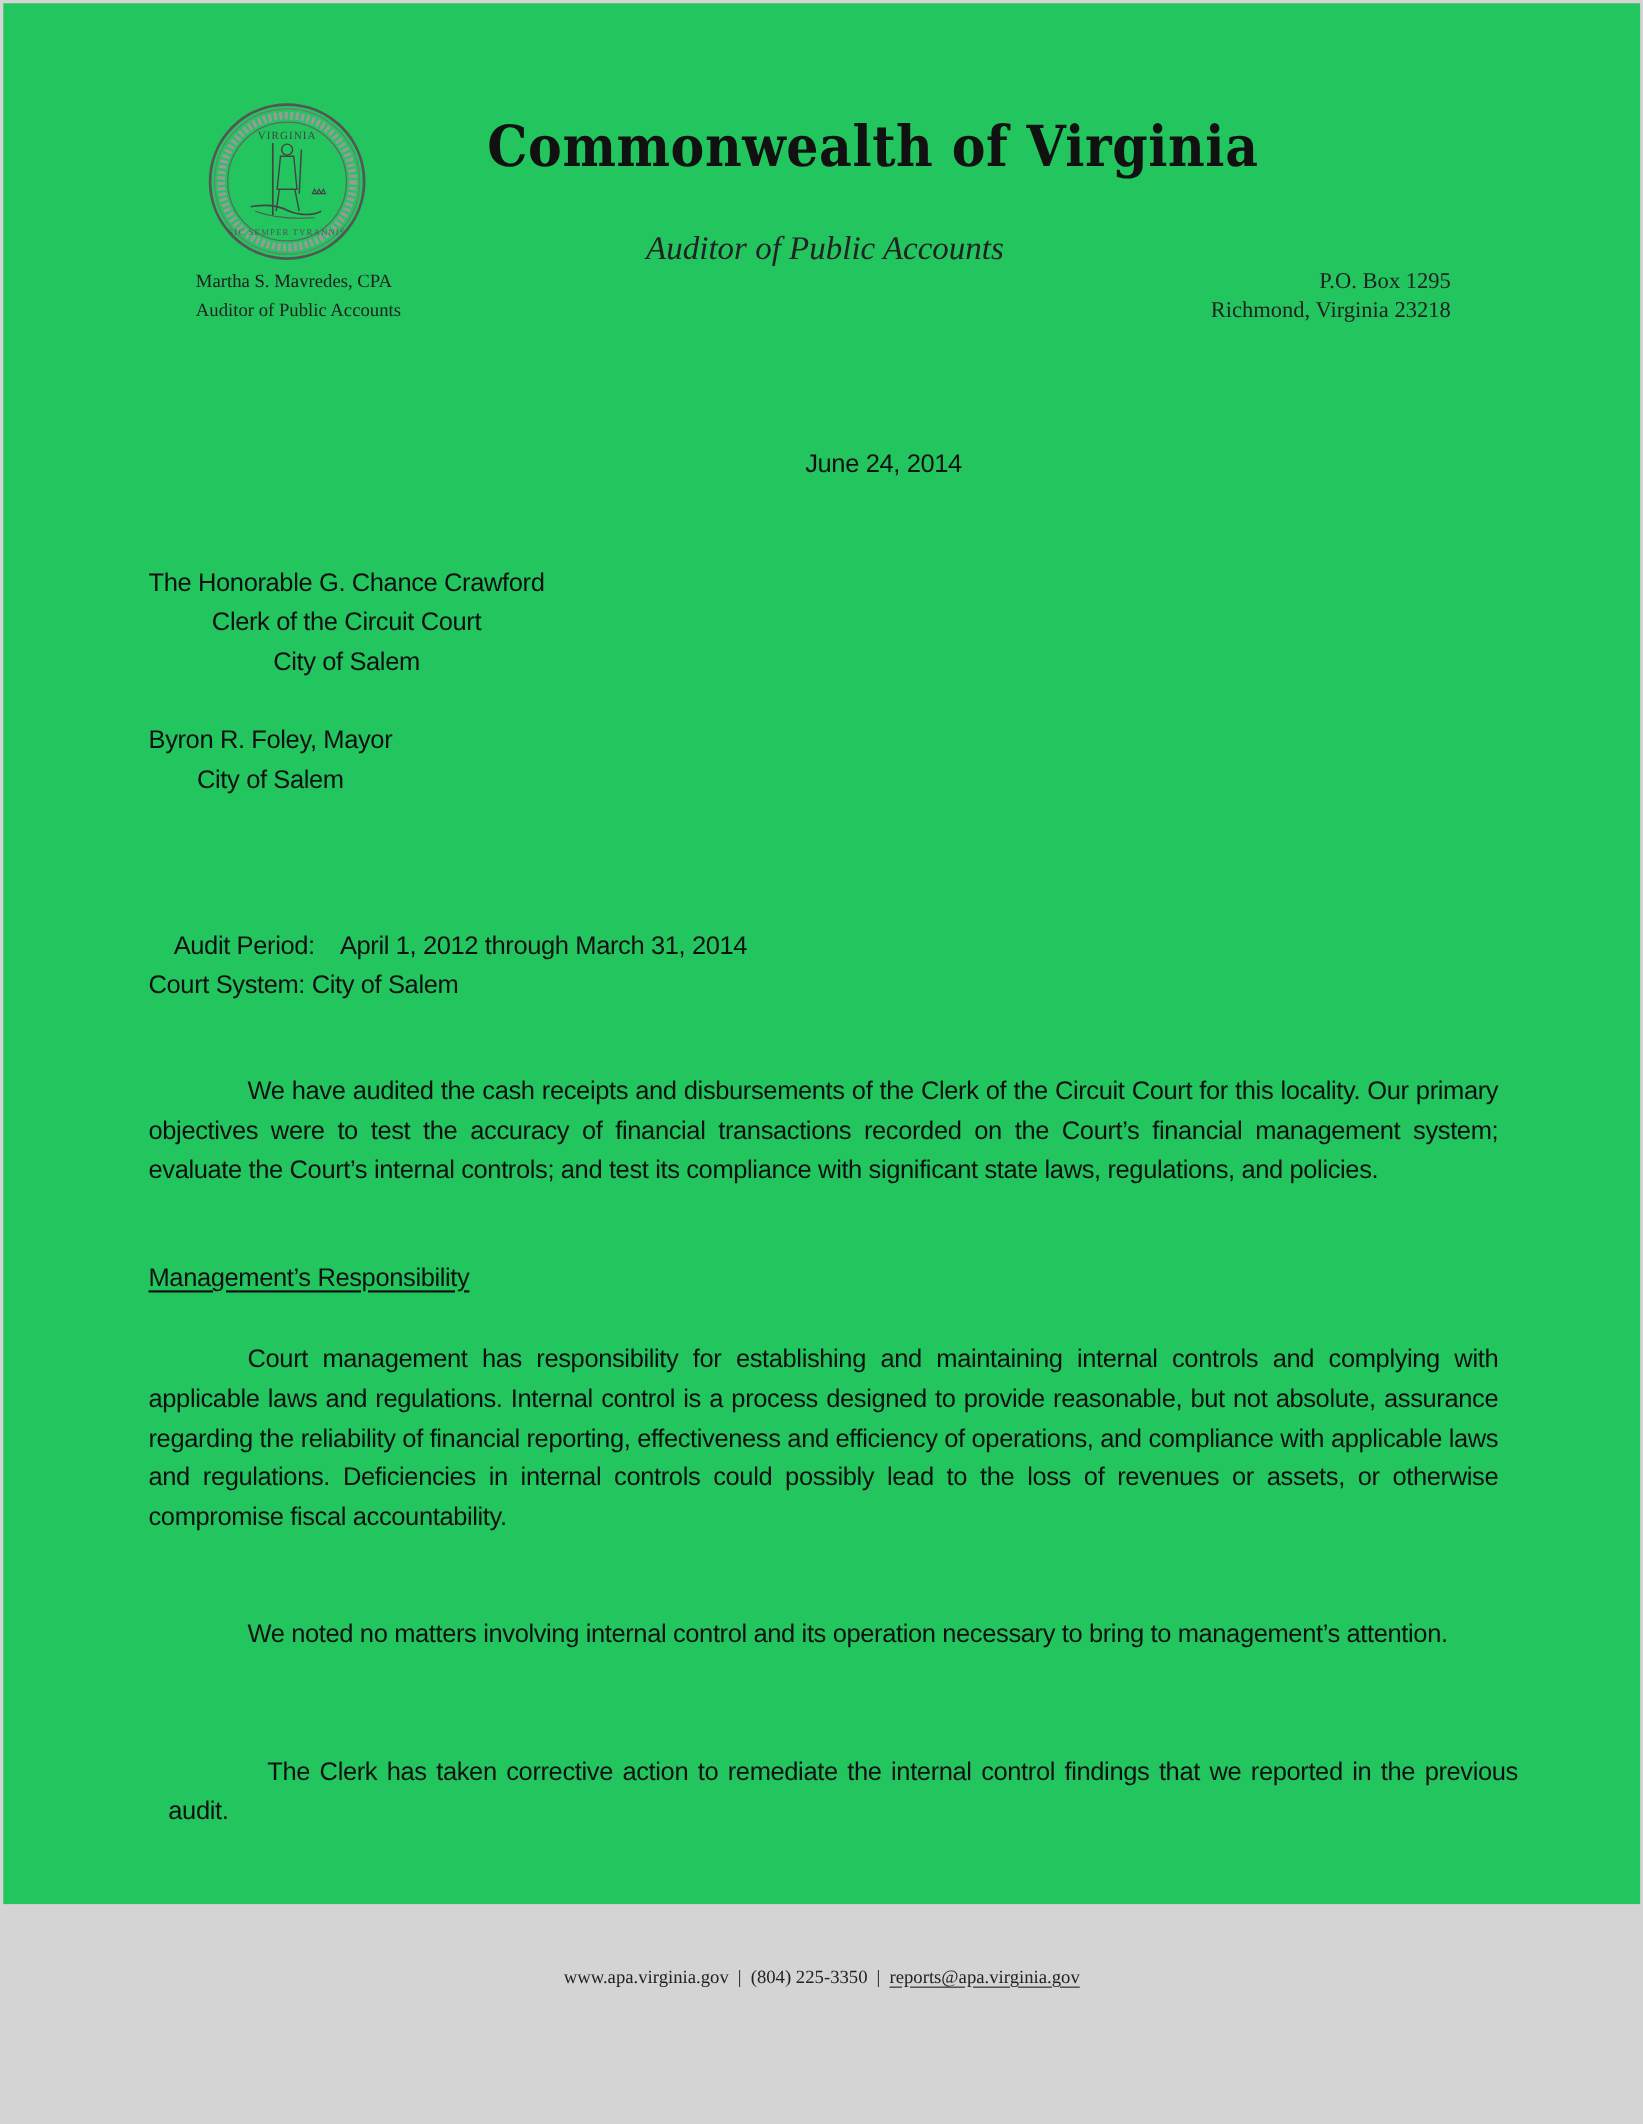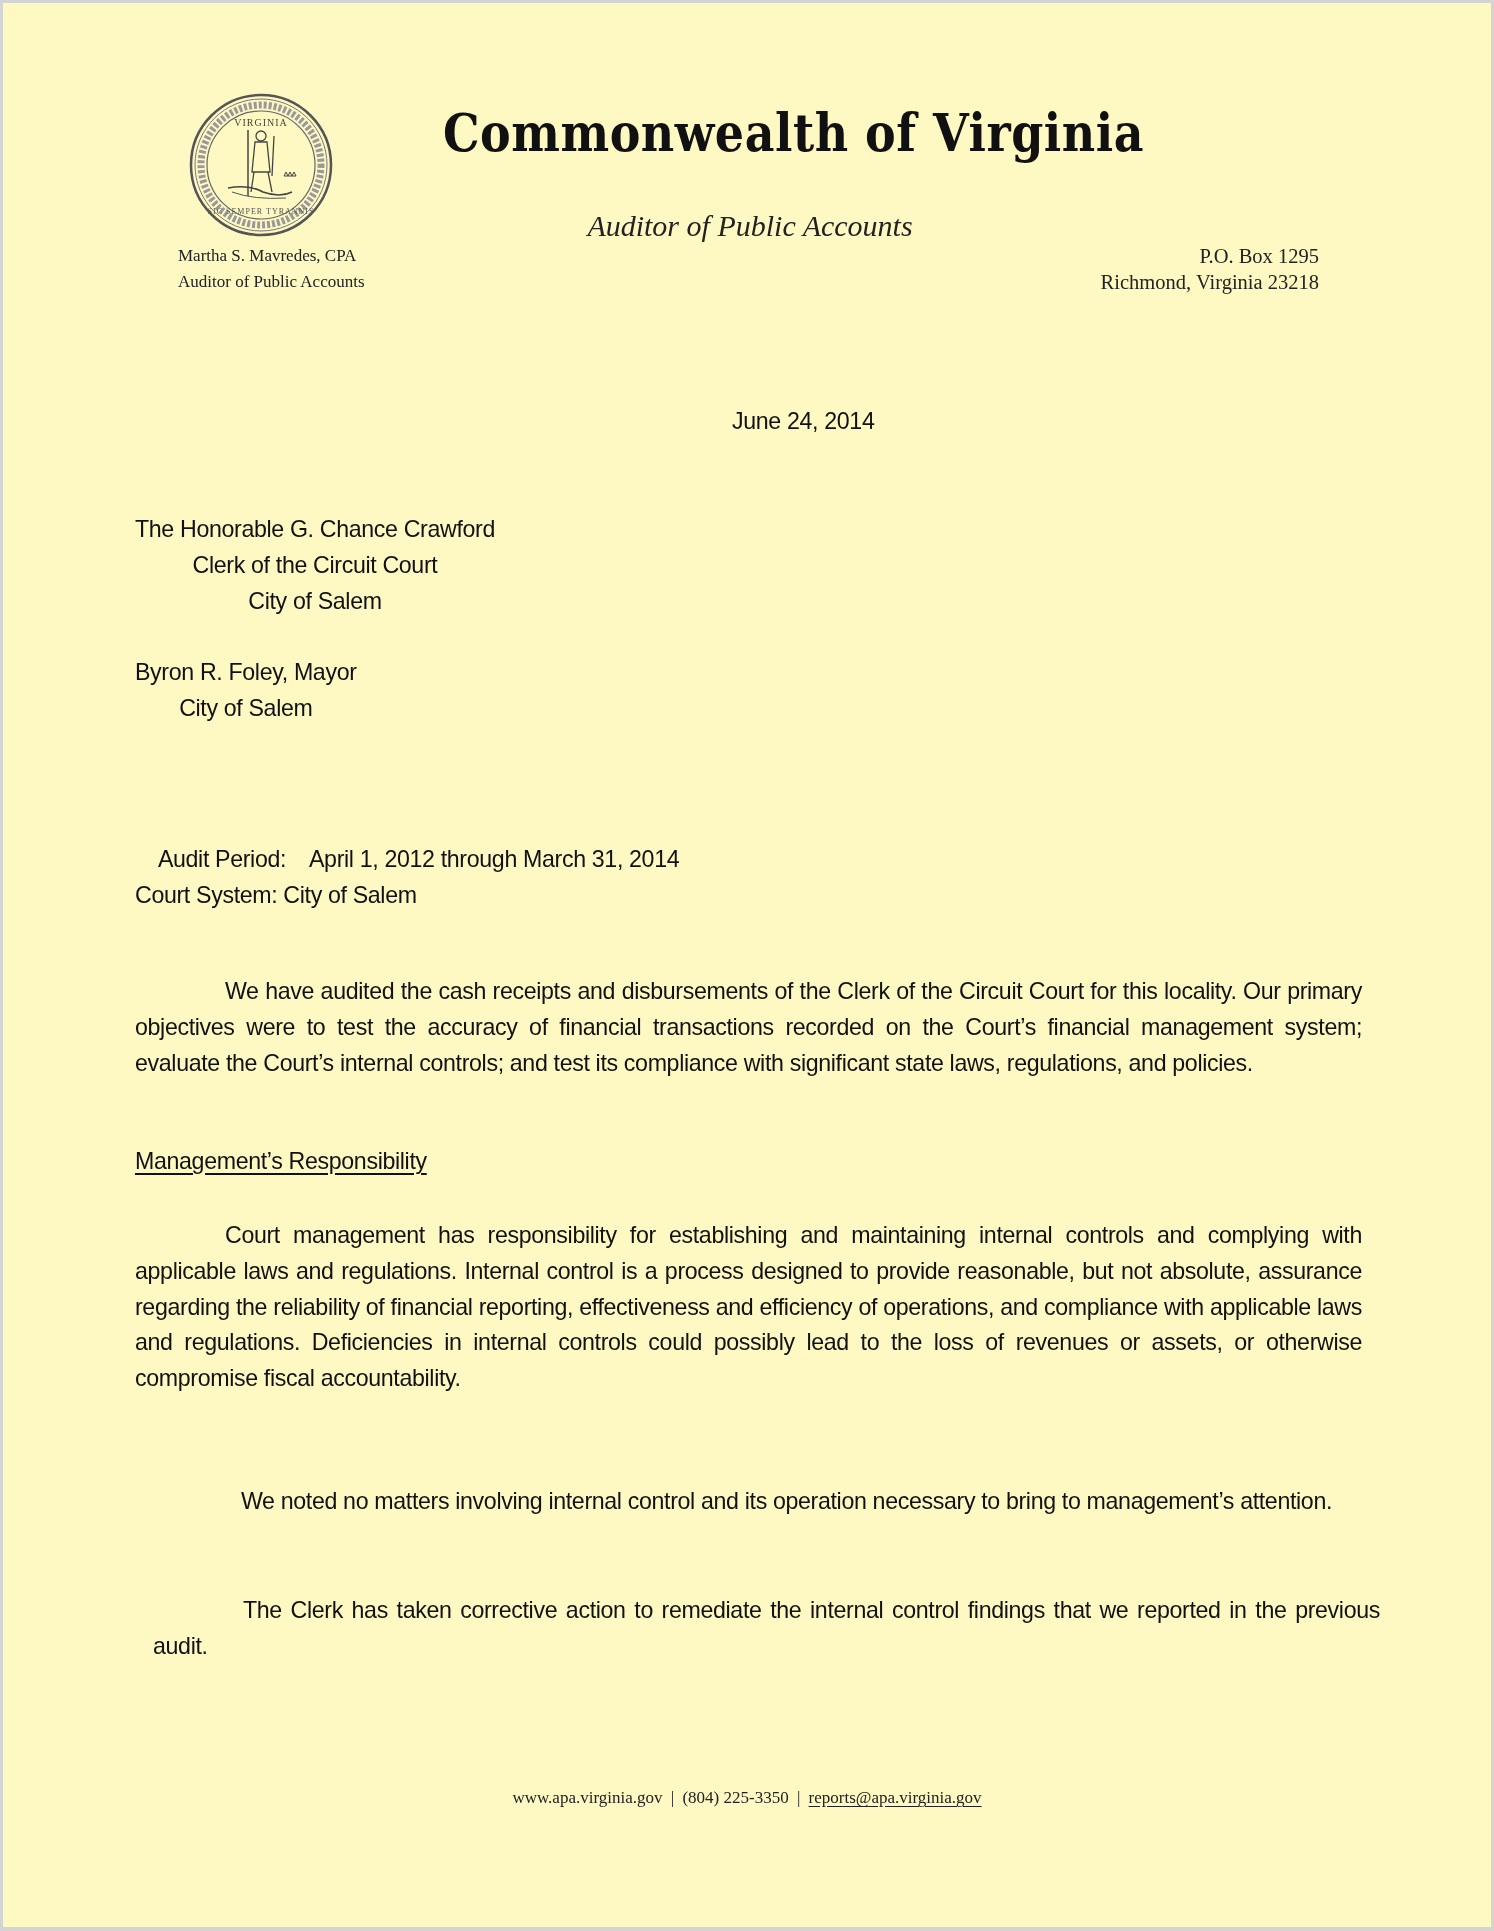--- a/index.html
+++ b/index.html
@@ -1,22 +1,22 @@
 <!DOCTYPE html>
 <html><head>
 <meta charset="utf-8">
 <style>
   html, body { margin: 0; padding: 0; }
   body {
     width: 1494px; height: 1931px; position: relative; overflow: hidden;
     background: #d4d4d4;
   }
   .page {
-    position: absolute; left: 3px; top: 3px; width: 1488px; height: 1924px;
-    background: #fef9c3;
+    position: absolute; left: 3px; top: 3px; width: 1488px; height: 1728px;
+    background: #22c55e;
     color: #111111;
   }
   .abs { position: absolute; white-space: nowrap; }
   .serif { font-family: "Liberation Serif", "DejaVu Serif", serif; }
   .sans { font-family: "Liberation Sans", "DejaVu Sans", sans-serif; }
 
   
   .seal { position: absolute; left: 185px; top: 89px; width: 146px; height: 146px; }
   .title {
     left: 440px; top: 100px; width: 614px; text-align: center;
@@ -119,21 +119,21 @@
       <span>City of Salem</span>
     </div>
   </div>
 
   <p class="para sans body-text p1" style="margin:0">We have audited the cash receipts and disbursements of the Clerk of the Circuit Court for this locality.  Our primary objectives were to test the accuracy of financial transactions recorded on the Court’s financial management system; evaluate the Court’s internal controls; and test its compliance with significant state laws, regulations, and policies.</p>
 
   <div class="abs sans body-text heading">Management’s Responsibility</div>
 
   <p class="para sans body-text p2" style="margin:0">Court management has responsibility for establishing and maintaining internal controls and complying with applicable laws and regulations.  Internal control is a process designed to provide reasonable, but not absolute, assurance regarding the reliability of financial reporting, effectiveness and efficiency of operations, and compliance with applicable laws and regulations.  Deficiencies in internal controls could possibly lead to the loss of revenues or assets, or otherwise compromise fiscal accountability.</p>
 
-  <p class="para sans body-text p3" style="margin:16px">We noted no matters involving internal control and its operation necessary to bring to management’s attention.</p>
+  <p class="para sans body-text p3" style="margin:0">We noted no matters involving internal control and its operation necessary to bring to management’s attention.</p>
 
   <p class="para sans body-text p4" style="margin:18px">The Clerk has taken corrective action to remediate the internal control findings that we reported in the previous audit.</p>
 
   <div class="abs serif footer">
     <span>www.apa.virginia.gov</span>
     <span class="sep">|</span>
     <span>(804) 225-3350</span>
     <span class="sep">|</span>
     <span class="email">reports@apa.virginia.gov</span>
   </div>

